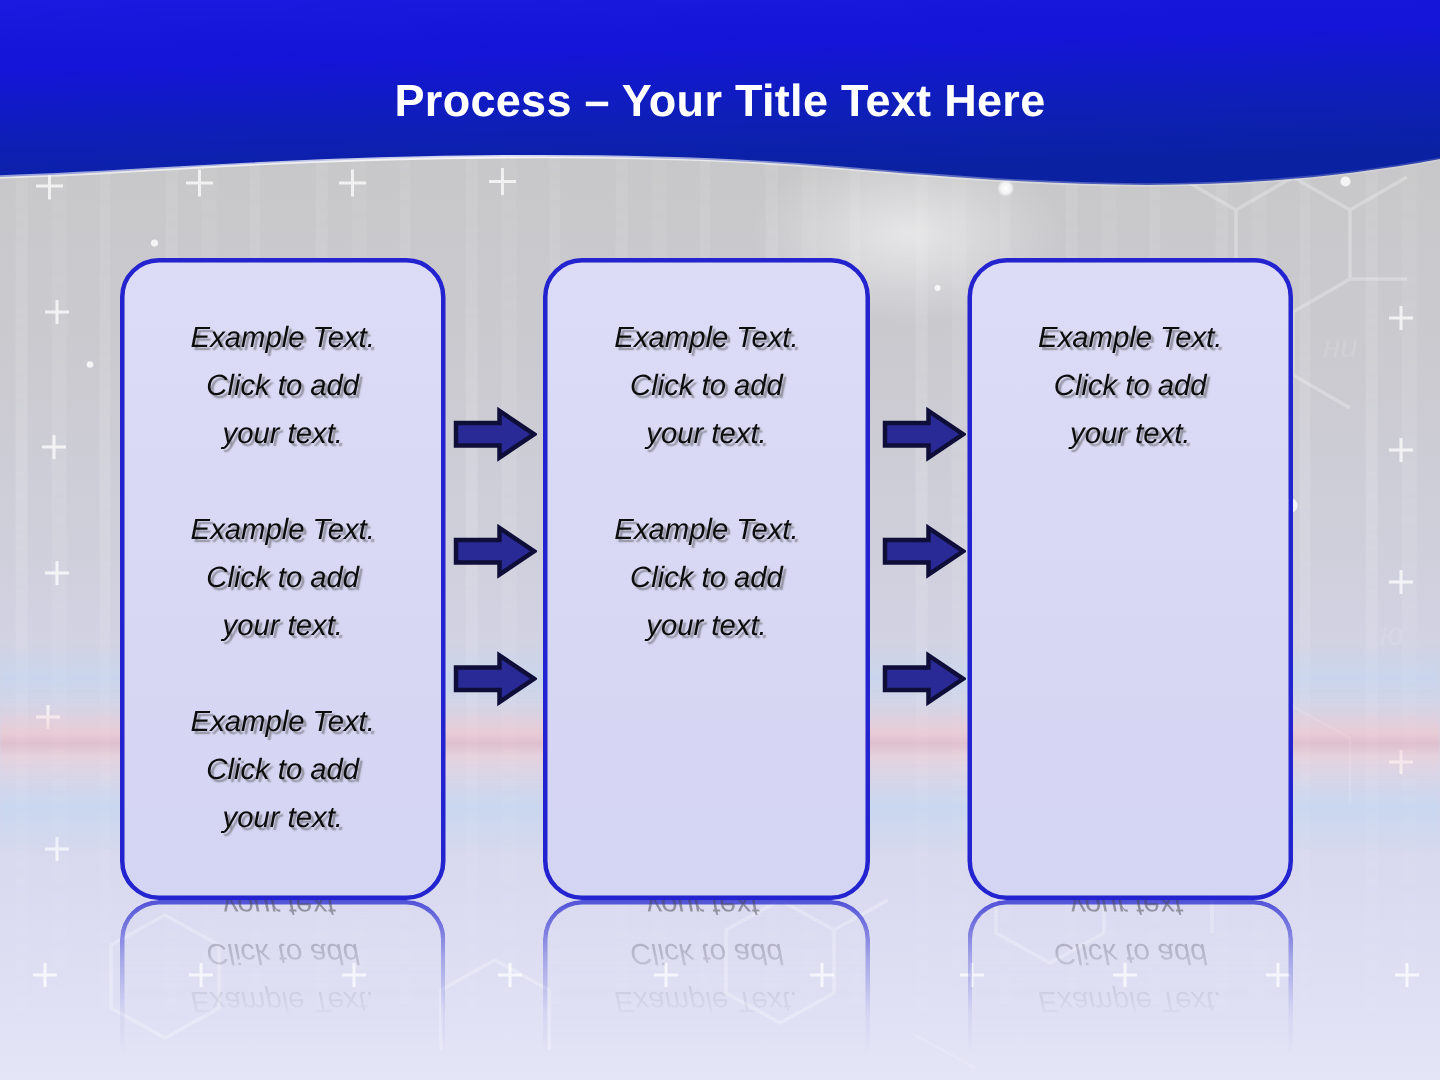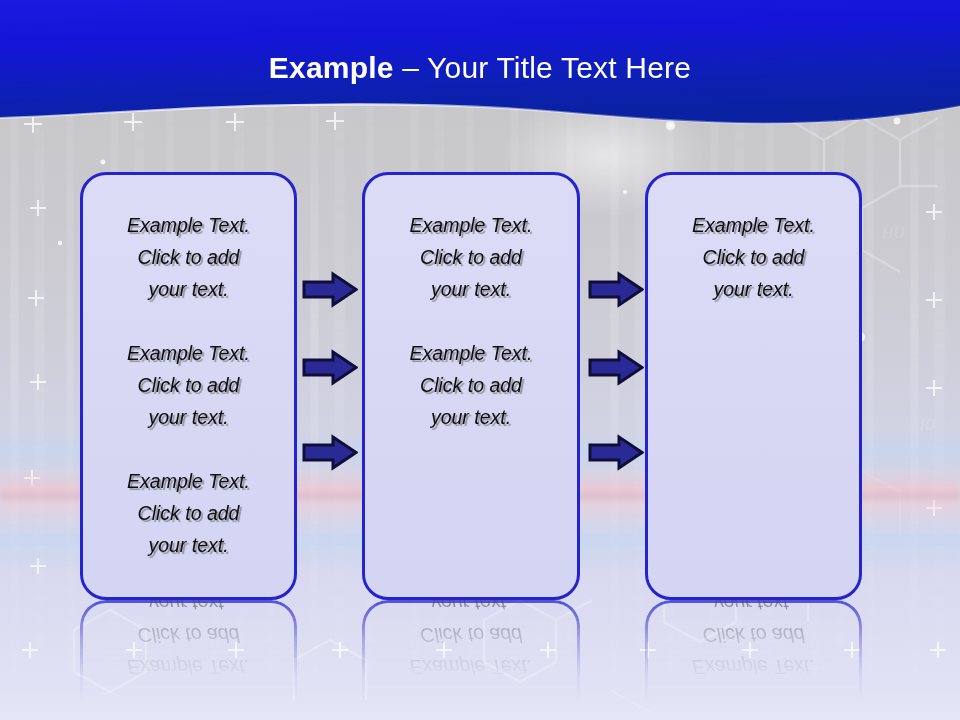--- a/index.html
+++ b/index.html
@@ -100,21 +100,21 @@
     top: 50px;
     text-align: center;
     color: #ffffff;
     font-size: 30px;
     line-height: 36px;
     letter-spacing: .2px;
     white-space: nowrap;
     z-index: 3;
   }
   .title .strong { font-weight: bold; }
-  .title .light  { font-weight: normal; }
+  .title .light  { font-weight: bold; }
 
   
   .pbox {
     position: absolute;
     background: linear-gradient(to bottom, #dcdcf7 0%, #d7d7f4 60%, #d4d5f3 100%);
     border: 3px solid #2323cf;
     border-radius: 26px;
     box-sizing: border-box;
     z-index: 5;
   }
@@ -258,21 +258,21 @@
           <stop offset="0%" stop-color="#ffffff" stop-opacity=".55"></stop>
           <stop offset="35%" stop-color="#ffffff" stop-opacity=".85"></stop>
           <stop offset="62%" stop-color="#ffffff" stop-opacity=".35"></stop>
           <stop offset="100%" stop-color="#ffffff" stop-opacity=".15"></stop>
         </linearGradient>
       </defs>
       <path d="M0 0 H960 V106 C820 132 700 124 560 112 C420 100 250 104 120 112 C70 115 30 117 0 118 Z" fill="url(#hdrGrad)"></path>
       <path d="M0 118 C30 117 70 115 120 112 C250 104 420 100 560 112 C700 124 820 132 960 106" fill="none" stroke="url(#waveEdge)" stroke-width="2.2"></path>
     </svg>
     <div class="title">
-      <span class="strong">Example</span><span class="light"> – Your Title Text Here</span>
+      <span class="strong">Process</span><span class="light"> – Your Title Text Here</span>
     </div>
   </div>
 
   <div class="reflection" style="left:80px;  top:600px; width:217px; height:120px;">
       <div class="rtext">Example Text.
 Click  to add
 your text.</div>
     </div>
   <div class="reflection" style="left:362px; top:600px; width:218px; height:120px;">
       <div class="rtext">Example Text.

